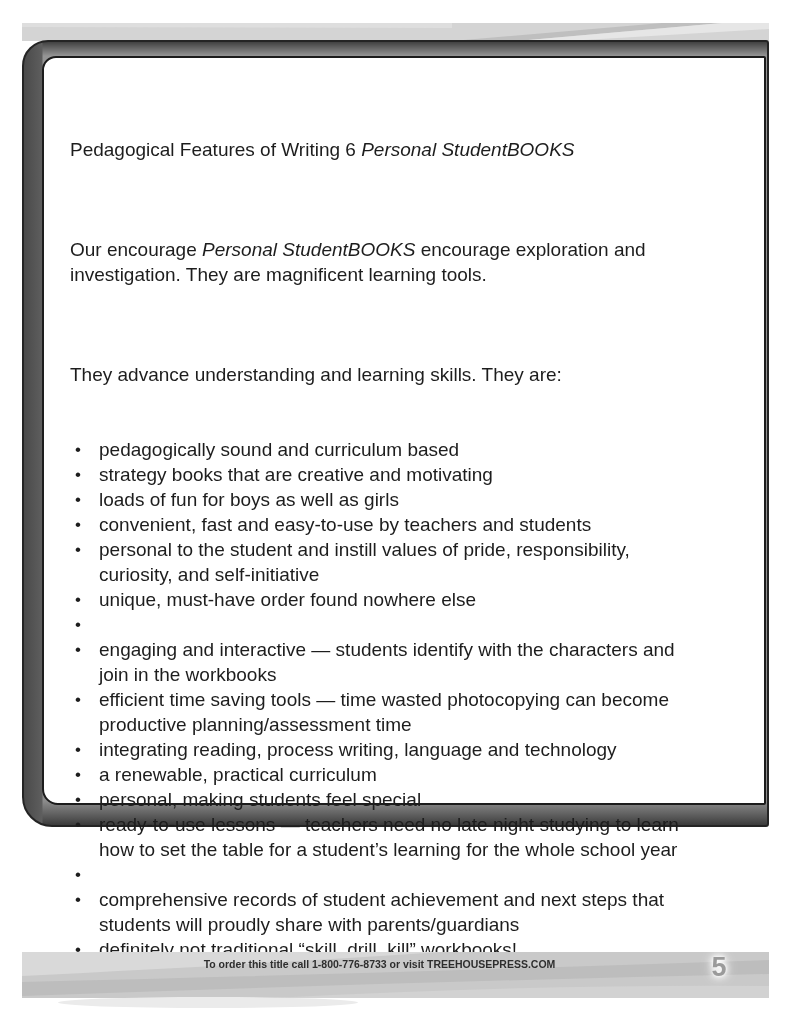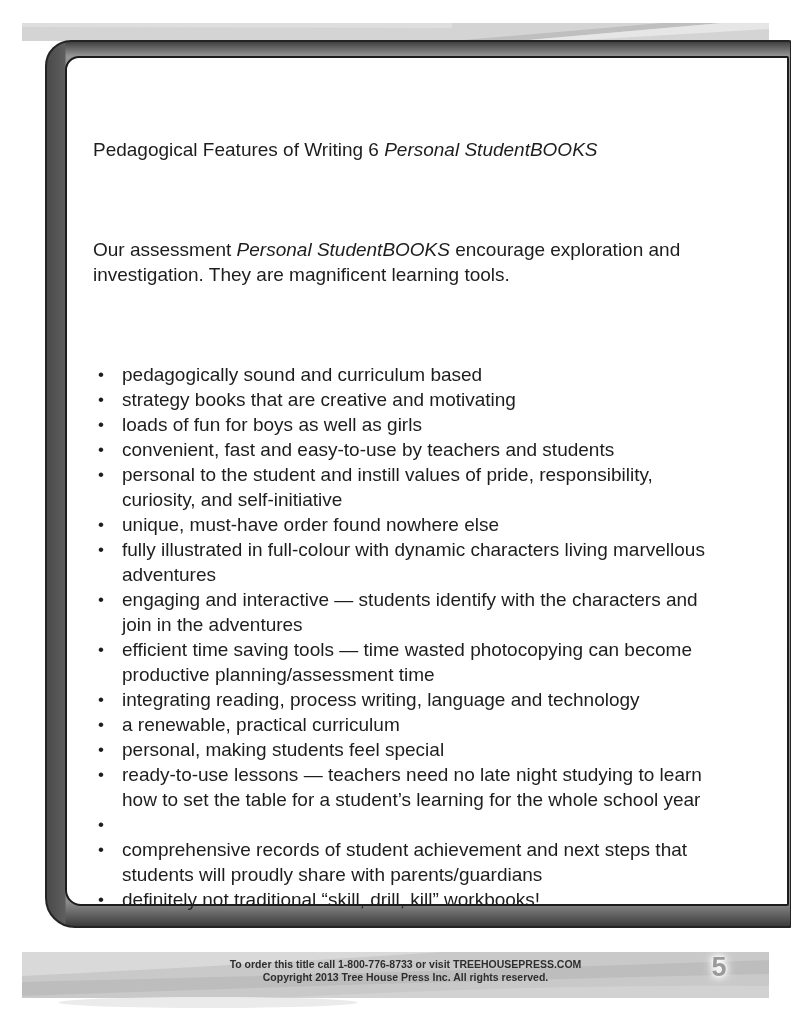--- a/index.html
+++ b/index.html
@@ -7,27 +7,26 @@
     width:791px;height:1024px;position:relative;overflow:hidden;
     background:#ffffff;
     font-family:"Liberation Sans", sans-serif;
     color:#1d1d1d;
   }
   
   .top-band{position:absolute;left:22px;top:23px;width:747px;height:18px;}
   .top-band svg{display:block;width:100%;height:100%;}
   
   .page-card{
-    position:absolute;left:22px;top:40px;width:747px;height:888px;
+    position:absolute;left:22px;top:40px;width:747px;height:787px;
     box-sizing:border-box;border:2px solid #242424;
     border-radius:26px 3px 3px 30px;
     background-image:
       linear-gradient(to right,#4a4a4a 0px,#5e5e5e 18px,rgba(0,0,0,0) 19px),
       linear-gradient(to bottom,#414141 0px,#959595 14px,#8c8c8c calc(100% - 24px),#545454 calc(100% - 7px),#3b3b3b 100%);
-    margin-left: 23px;
   }
   .content-sheet{
     position:absolute;left:18px;top:14px;right:1px;bottom:20px;
     box-sizing:border-box;background:#ffffff;
     border:2px solid #1c1c1c;border-radius:14px 2px 2px 16px;
   }
   
   .doc-text{
     position:absolute;left:26px;top:4px;right:4px;
     font-size:19px;line-height:25px;white-space:pre;
@@ -36,21 +35,21 @@
   .para{margin:0 0 25px 0;}
   .lead-in{margin:0;}
   .it{font-style:italic;}
   ul.bullets{list-style:none;margin:0;padding:0;}
   ul.bullets li{display:flex;}
   ul.bullets .dot{flex:none;width:24px;padding-left:5px;font-size:17px;}
   
   .footer-band{position:absolute;left:22px;top:952px;width:747px;height:46px;}
   .footer-band svg{display:block;width:100%;height:100%;}
   .footer-text{
-    position:absolute;left:32px;top:958px;width:747px;text-align:center;
+    position:absolute;left:6px;top:958px;width:747px;text-align:center;
     font-size:10.5px;font-weight:bold;line-height:13px;color:#2e2e2e;
   }
   .page-number{
     position:absolute;left:698px;top:952px;width:42px;text-align:center;
     font-size:27px;font-weight:bold;color:#9a9a9a;
     text-shadow:0 0 3px #fff,0 0 6px #fff,0 0 10px #fff,0 0 14px #fff;
   }
   .bottom-wisp{
     position:absolute;left:58px;top:997px;width:300px;height:11px;
     background:#ebebeb;border-radius:50%;
@@ -65,43 +64,42 @@
     <polygon points="430,18 640,0 700,0 495,18" fill="#bfbfbf"></polygon>
     <polygon points="495,18 700,0 747,0 747,6 545,18" fill="#e6e6e6"></polygon>
     <polygon points="0,0 430,0 430,5 0,4" fill="#dedede"></polygon>
   </svg>
 </div>
 
 <div class="page-card">
   <div class="content-sheet">
     <div class="doc-text">
       <h1 class="doc-title"><span>Pedagogical Features of Writing 6 </span><span class="it">Personal StudentBOOKS</span></h1>
-      <p class="para"><span>Our assessment </span><span class="it">Personal StudentBOOKS</span><span> encourage exploration and
+      <p class="para"><span>Our encourage </span><span class="it">Personal StudentBOOKS</span><span> encourage exploration and
 investigation. They are magnificent learning tools.</span></p>
+      <p class="lead-in">They advance understanding and learning skills. They are:</p>
       <ul class="bullets"><li><span class="dot">•</span><span>pedagogically sound and curriculum based</span></li><li><span class="dot">•</span><span>strategy books that are creative and motivating</span></li><li><span class="dot">•</span><span>loads of fun for boys as well as girls</span></li><li><span class="dot">•</span><span>convenient, fast and easy-to-use by teachers and students</span></li><li><span class="dot">•</span><span>personal to the student and instill values of pride, responsibility,
-curiosity, and self-initiative</span></li><li><span class="dot">•</span><span>unique, must-have order found nowhere else</span></li><li><span class="dot">•</span><span>fully illustrated in full-colour with dynamic characters living marvellous
-adventures</span></li><li><span class="dot">•</span><span>engaging and interactive — students identify with the characters and
-join in the adventures</span></li><li><span class="dot">•</span><span>efficient time saving tools — time wasted photocopying can become
+curiosity, and self-initiative</span></li><li><span class="dot">•</span><span>unique, must-have order found nowhere else</span></li><li><span class="dot">•</span></li><li><span class="dot">•</span><span>engaging and interactive — students identify with the characters and
+join in the workbooks</span></li><li><span class="dot">•</span><span>efficient time saving tools — time wasted photocopying can become
 productive planning/assessment time</span></li><li><span class="dot">•</span><span>integrating reading, process writing, language and technology</span></li><li><span class="dot">•</span><span>a renewable, practical curriculum</span></li><li><span class="dot">•</span><span>personal, making students feel special</span></li><li><span class="dot">•</span><span>ready-to-use lessons — teachers need no late night studying to learn
 how to set the table for a student’s learning for the whole school year</span></li><li><span class="dot">•</span></li><li><span class="dot">•</span><span>comprehensive records of student achievement and next steps that
 students will proudly share with parents/guardians</span></li><li><span class="dot">•</span><span>definitely not traditional “skill, drill, kill” workbooks!</span></li></ul>
       
     </div>
   </div>
 </div>
 
 <div class="footer-band">
   <svg viewBox="0 0 747 46" preserveAspectRatio="none">
     <rect x="0" y="0" width="747" height="46" fill="#c9c9c9"></rect>
     <path d="M0,0 L420,0 Q240,12 0,24 Z" fill="#d9d9d9"></path>
     <path d="M0,30 Q340,22 747,8 L747,22 Q380,30 0,44 Z" fill="#bdbdbd"></path>
     <path d="M250,46 Q520,32 747,34 L747,46 Z" fill="#d2d2d2"></path>
   </svg>
 </div>
 
 <div class="footer-text">
   <div>To order this title call 1-800-776-8733 or visit TREEHOUSEPRESS.COM</div>
-  <div>Copyright 2013 Tree House Press Inc. All rights reserved.</div>
 </div>
 
 <div class="page-number">5</div>
 
 <div class="bottom-wisp"></div>
 
 </body></html>

